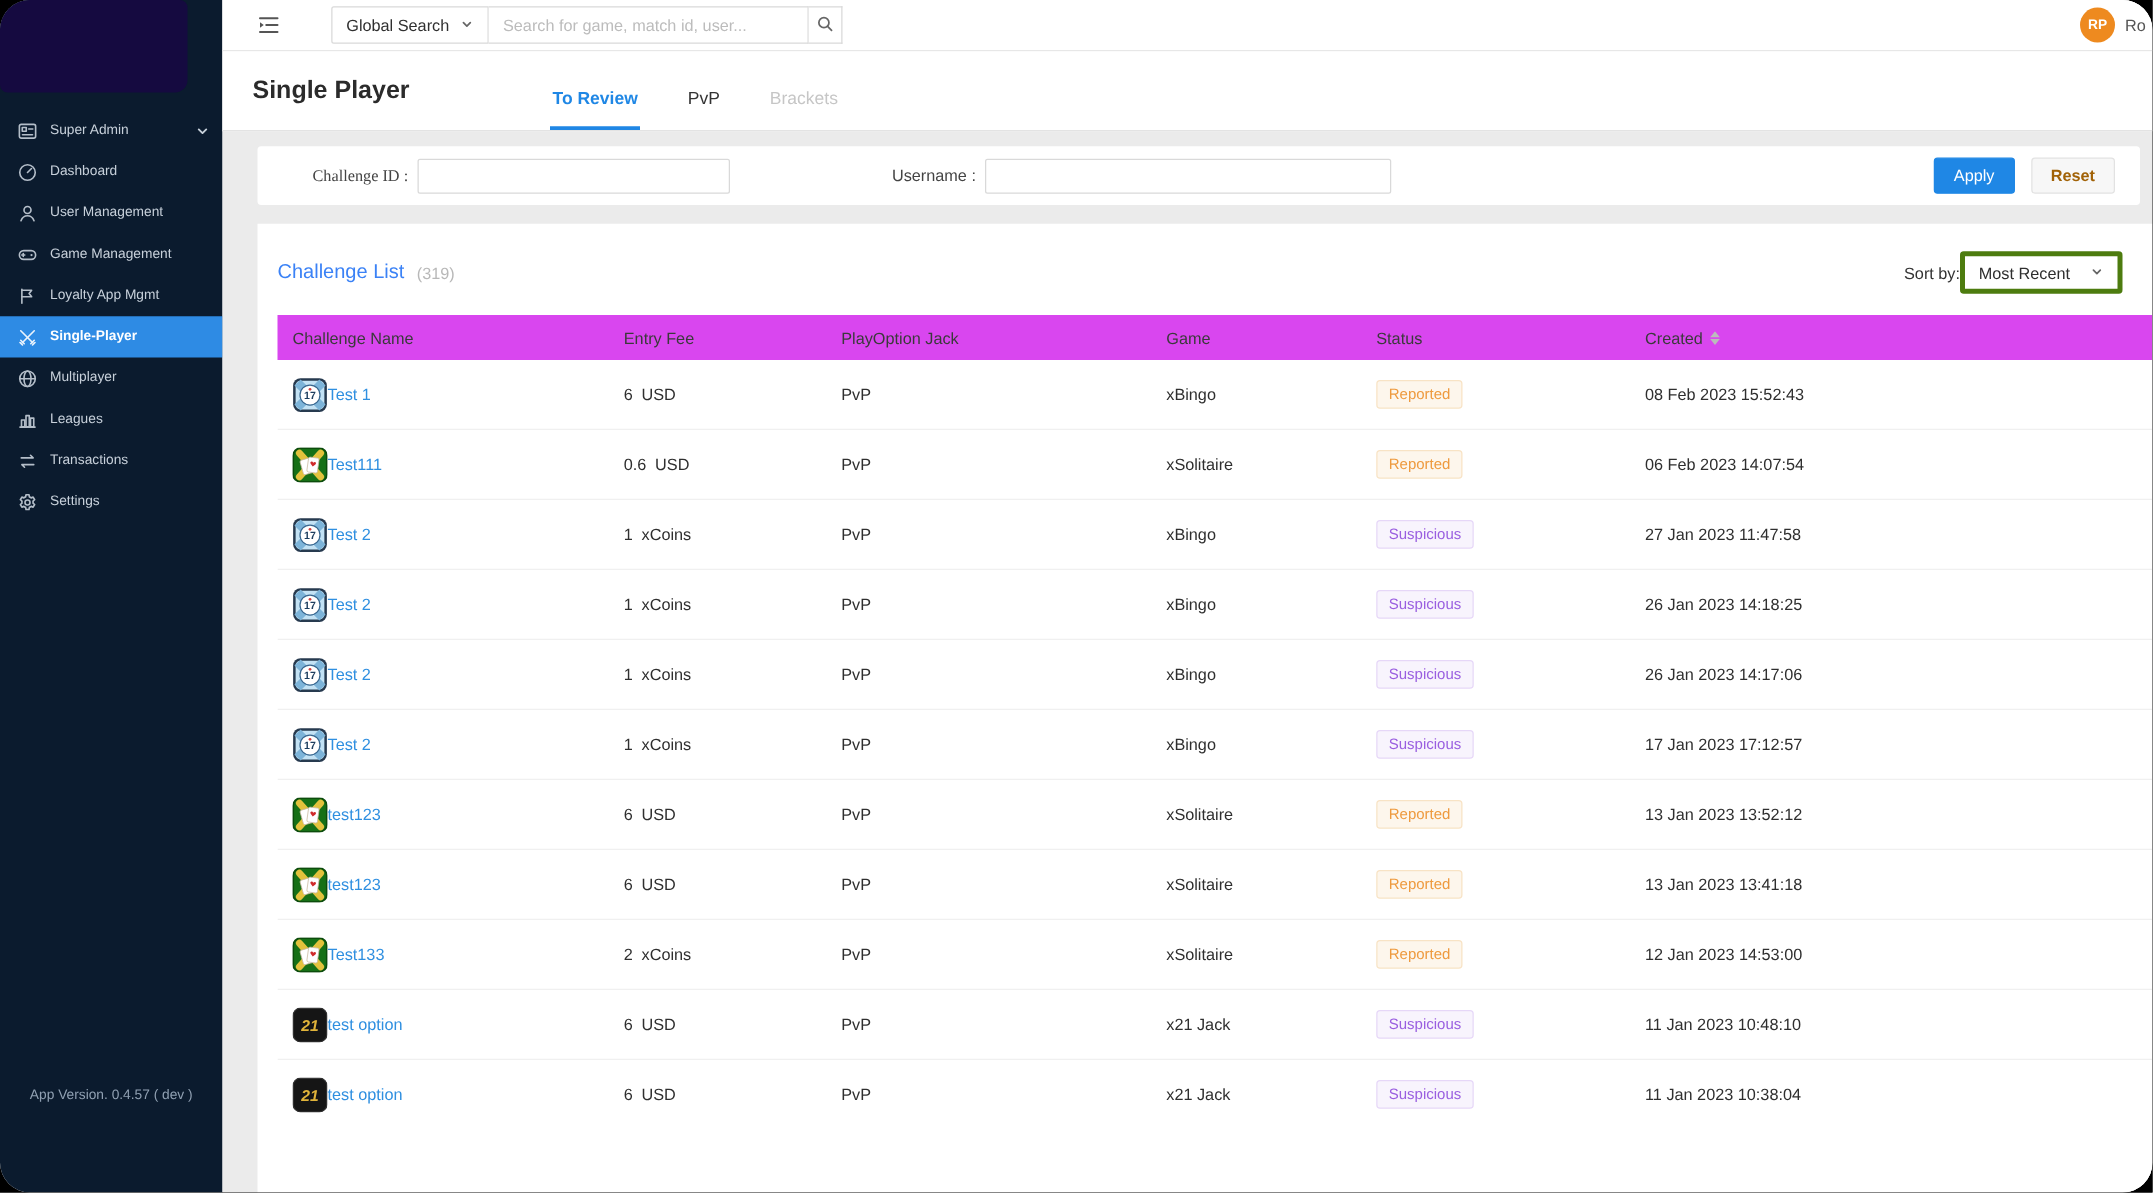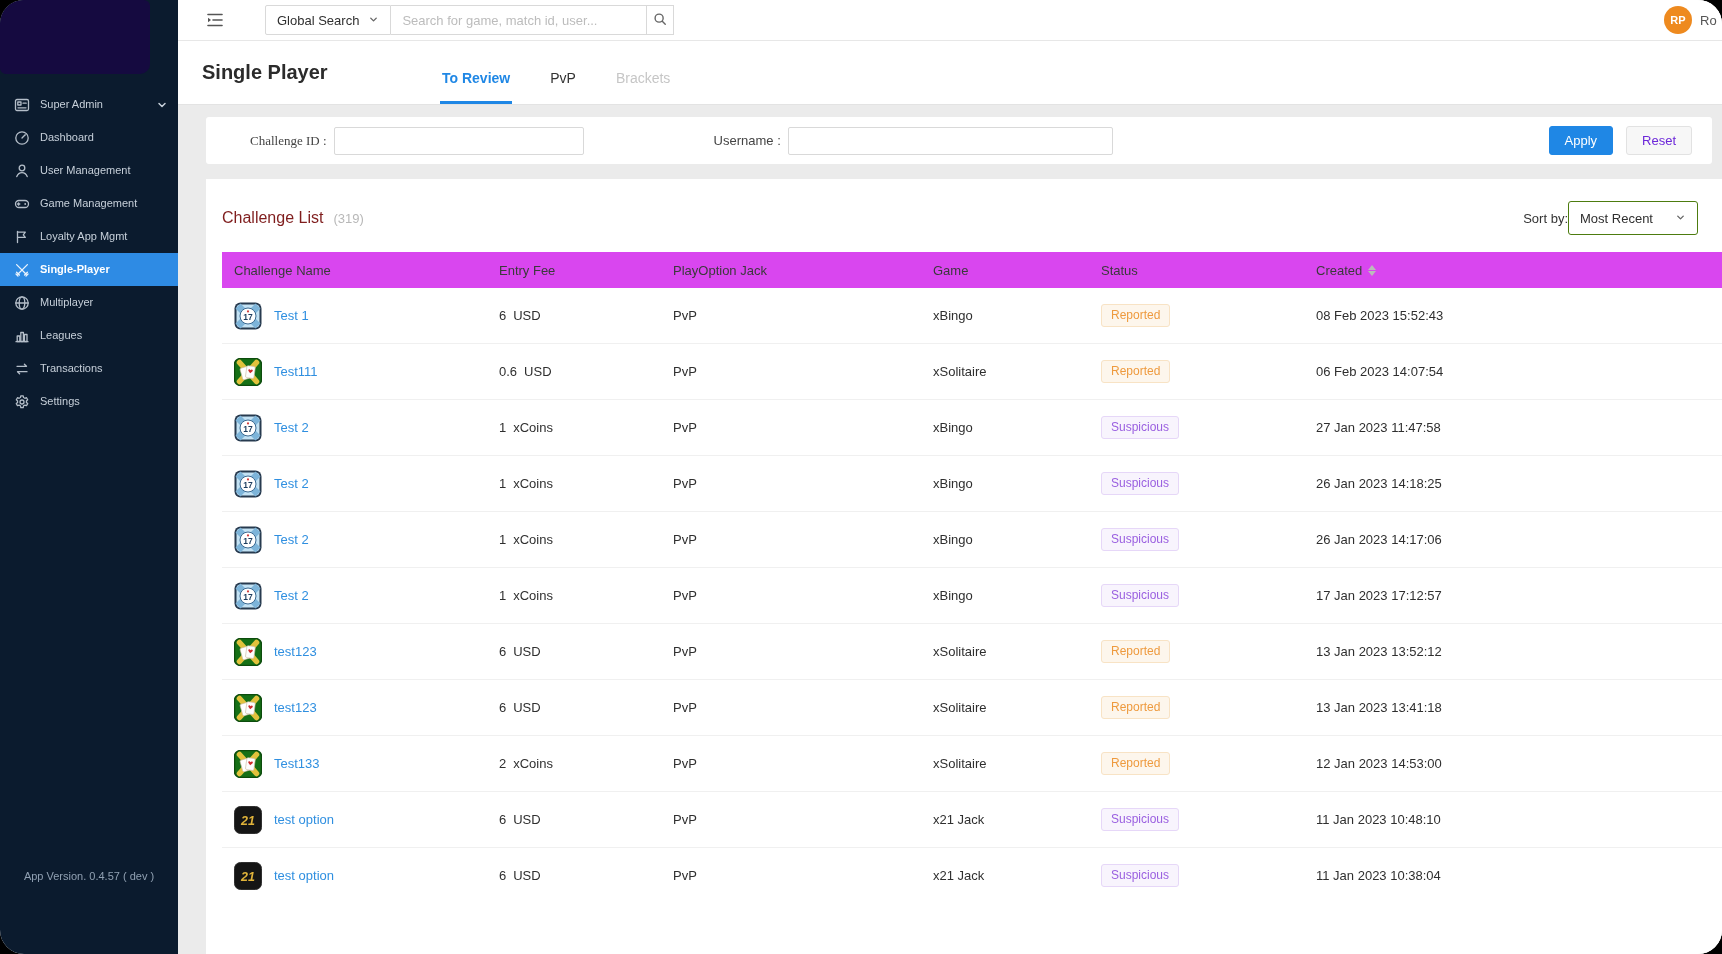--- a/index.html
+++ b/index.html
@@ -49,39 +49,39 @@
   .filter-card { background:#fff; border-radius:3px; height:47px; margin-right:10px; display:flex; align-items:center; flex-shrink:0; }
   .filter-label { font-size:13px; color:#444; }
   .lbl-challenge { margin-left:44px;font-family:Liberation Serif, serif; }
   .lbl-username { margin-left:130px; }
   .filter-input { height:28px; border:1px solid #d9d9d9; border-radius:2px; margin-left:7px; padding:0 8px; font-size:13px; outline:none; }
   .input-challenge { width:250px; }
   .input-username { width:325px; }
   .filter-actions { margin-left:auto; display:flex; align-items:center; gap:13px; padding-right:20px; }
   .btn { font-size:13px; height:29px; padding:0 15px; border-radius:3px; cursor:pointer; border:1px solid transparent; }
   .btn-apply { background:#1f87e5; color:#fff; border-color:#1f87e5; }
-  .btn-reset { background:#f7f7f7; color:#6d28d9; border-color:#e2e2e2; cursor:default; }
+  .btn-reset { background:#f7f7f7; color:#a16207; border-color:#e2e2e2; cursor:default;font-weight:bold; }
 
   
   .list-card { background:#fff; flex:1; margin-top:15px; padding:22px 0 0 16px; display:flex; flex-direction:column; overflow:hidden; }
   .list-header { display:flex; align-items:center; padding-right:24px; margin-bottom:17px; }
-  .list-title { font-size:16px; color:#7f1d1d; }
+  .list-title { font-size:16px; color:#3b82f6; }
   .list-count { font-size:13px; color:#b8b8b8; margin-left:10px; }
   .sort-wrap { margin-left:auto; display:flex; align-items:center; }
   .sort-label { font-size:13px; color:#333; }
-  .sort-select { width:130px; height:34px; border:1px solid #4d7c0f; border-radius:3px; display:flex; align-items:center; justify-content:space-between; padding:0 11px; font-size:13px; color:#2f2f2f; background:#fff; cursor:pointer; }
+  .sort-select { width:130px; height:34px; border:4px solid #4d7c0f; border-radius:3px; display:flex; align-items:center; justify-content:space-between; padding:0 11px; font-size:13px; color:#2f2f2f; background:#fff; cursor:pointer; }
 
   .grid-cols { display:grid; grid-template-columns:265px 174px 260px 168px 215px 1fr; align-items:center; padding-left:12px; }
   .thead { background:#d946ef; height:36px; font-size:13px; color:#3a3a3a; flex-shrink:0; }
   .th { display:flex; align-items:center; gap:6px; }
   .caret-sort { display:inline-flex; flex-direction:column; gap:1px; }
   .caret-sort svg { width:8px; height:5px; fill:#bbb; }
   .tbody { height:608px; overflow:hidden; }
   .row { height:56px; border-bottom:1px solid #f0f0f0; font-size:13px; color:#2f2f2f; cursor:default; }
-  .cell-name { display:flex; align-items:center; gap:12px; }
+  .cell-name { display:flex; align-items:center; }
   .game-icon { width:28px; height:28px; display:inline-flex; flex-shrink:0; }
   .game-icon svg { width:28px; height:28px; }
   .challenge-link { color:#2f8fe0; cursor:pointer; }
   .cur { margin-left:7px; }
   .badge { display:inline-block; font-size:12px; padding:4px 9px; border-radius:3px; border:1px solid transparent; line-height:13px; }
   .badge.reported { color:#ee9a3e; background:#fdf6ec; border-color:#f8e3c5; }
   .badge.suspicious { color:#9a5fe0; background:#f8f4fd; border-color:#e6d7f8; }
 </style>
 </head>
 <body>

